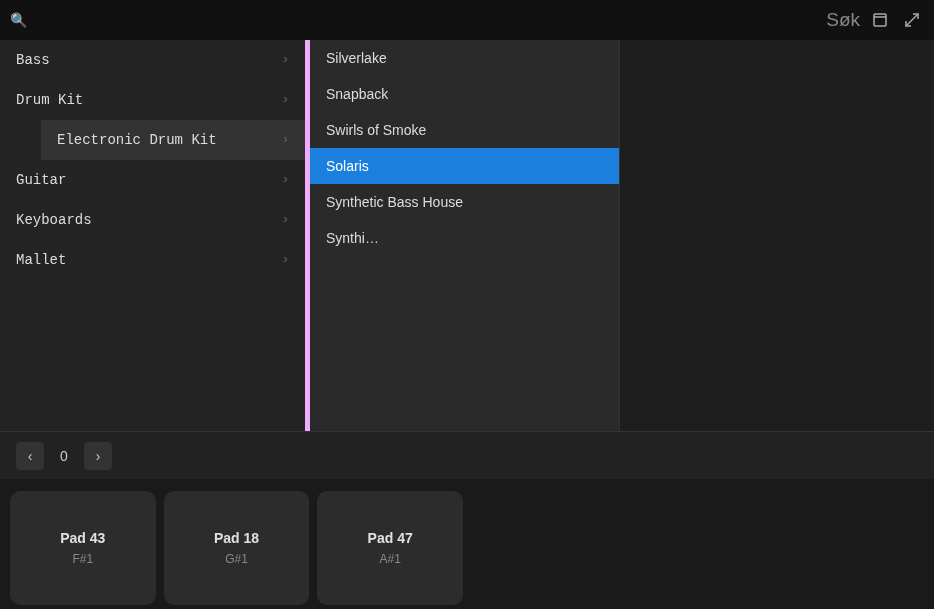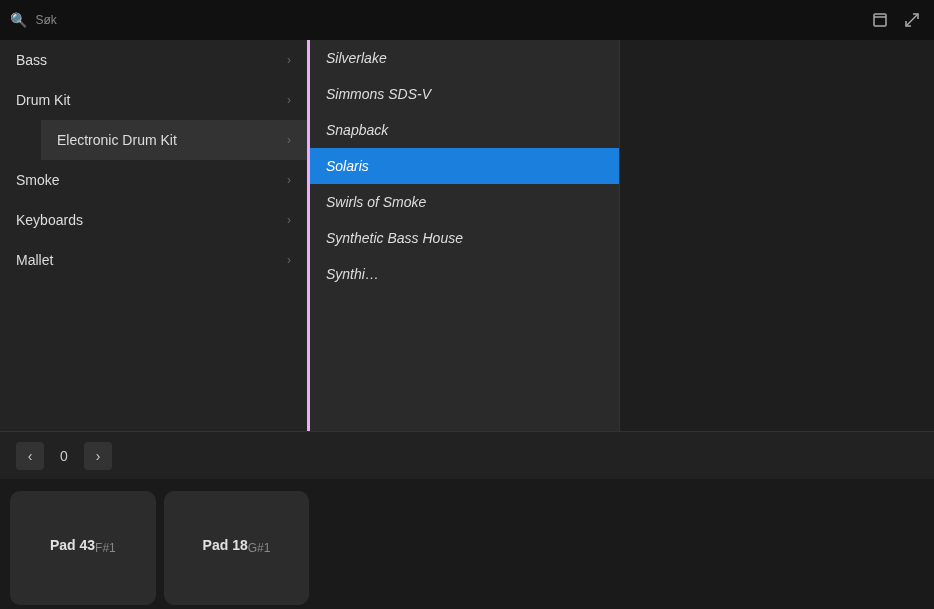--- a/index.html
+++ b/index.html
@@ -24,21 +24,22 @@
     .search-icon-wrap {
       color: #888;
       font-size: 14px;
     }
     .search-input {
       flex: 1;
       background: transparent;
       border: none;
       outline: none;
       color: #ccc;
-      font-size: 12px;
+      font-size: 19px;
+      text-align: right;
     }
     .search-input::placeholder { color: #888; }
     .header-icons {
       display: flex;
       gap: 8px;
       align-items: center;
     }
     .header-icon-btn {
       width: 24px;
       height: 24px;
@@ -54,22 +55,23 @@
     .main-area {
       display: flex;
       height: calc(609px - 40px - 48px - 130px);
       min-height: 260px;
     }
 
     
     .sidebar {
       width: 310px;
       background: #242424;
-      border-right: 3px solid #f0abfc;
+      border-right: 5px solid #f0abfc;
       overflow-y: auto;
+      font-family: Liberation Mono, monospace;
     }
     .sidebar-item {
       display: flex;
       align-items: center;
       justify-content: space-between;
       padding: 0 16px;
       height: 40px;
       cursor: pointer;
       font-size: 14px;
       color: #ddd;
@@ -85,21 +87,20 @@
       flex: 1;
       background: #2a2a2a;
       overflow-y: auto;
       border-right: 1px solid #333;
     }
     .dropdown-item {
       padding: 10px 16px;
       font-size: 14px;
       color: #ddd;
       cursor: pointer;
-      font-style: italic;
     }
     .dropdown-item.selected {
       background: #1a7fdd;
       color: #fff;
     }
 
     
     .right-panel {
       flex: 0 0 calc(934px - 310px - 310px);
       background: #1e1e1e;
@@ -142,21 +143,21 @@
       display: grid;
       grid-template-columns: repeat(6, 1fr);
       grid-template-rows: repeat(2, 1fr);
       gap: 8px;
       height: 260px;
     }
     .pad-cell {
       background: #2c2c2c;
       border-radius: 10px;
       display: flex;
-      flex-direction: row;
+      flex-direction: column;
       align-items: center;
       justify-content: center;
       cursor: pointer;
       padding: 8px;
     }
     .pad-name {
       font-size: 14px;
       font-weight: 600;
       color: #e0e0e0;
       margin-bottom: 6px;
@@ -200,39 +201,38 @@
       </div>
       <div class="sidebar-item">
         <span>Drum Kit</span>
       <span class="chevron">›</span>
       </div>
       <div class="sidebar-item active">
         <span>Electronic Drum Kit</span>
       <span class="chevron">›</span>
       </div>
       <div class="sidebar-item">
-        <span>Smoke</span>
+        <span>Guitar</span>
       <span class="chevron">›</span>
       </div>
       <div class="sidebar-item">
         <span>Keyboards</span>
       <span class="chevron">›</span>
       </div>
       <div class="sidebar-item">
         <span>Mallet</span>
       <span class="chevron">›</span>
       </div>
     </div>
 
   <div class="dropdown-panel" id="dropdown-list">
       <div class="dropdown-item"><span>Silverlake</span></div>
-      <div class="dropdown-item"><span>Simmons SDS-V</span></div>
       <div class="dropdown-item"><span>Snapback</span></div>
+      <div class="dropdown-item"><span>Swirls of Smoke</span></div>
       <div class="dropdown-item selected"><span>Solaris</span></div>
-      <div class="dropdown-item"><span>Swirls of Smoke</span></div>
       <div class="dropdown-item"><span>Synthetic Bass House</span></div>
       <div class="dropdown-item"><span>Synthi…</span></div>
     </div>
 
   <div class="right-panel"></div>
 </div>
 
 <div class="pagination-bar">
   <button class="page-btn">
     <span>‹</span>
@@ -245,13 +245,17 @@
 
 <div class="pads-area" id="pads-grid">
     <div class="pad-cell">
       <span class="pad-name">Pad 43</span>
       <span class="pad-note">F#1</span>
     </div>
     <div class="pad-cell">
       <span class="pad-name">Pad 18</span>
       <span class="pad-note">G#1</span>
     </div>
+    <div class="pad-cell">
+      <span class="pad-name">Pad 47</span>
+      <span class="pad-note">A#1</span>
+    </div>
   </div>
 
 </body></html>

